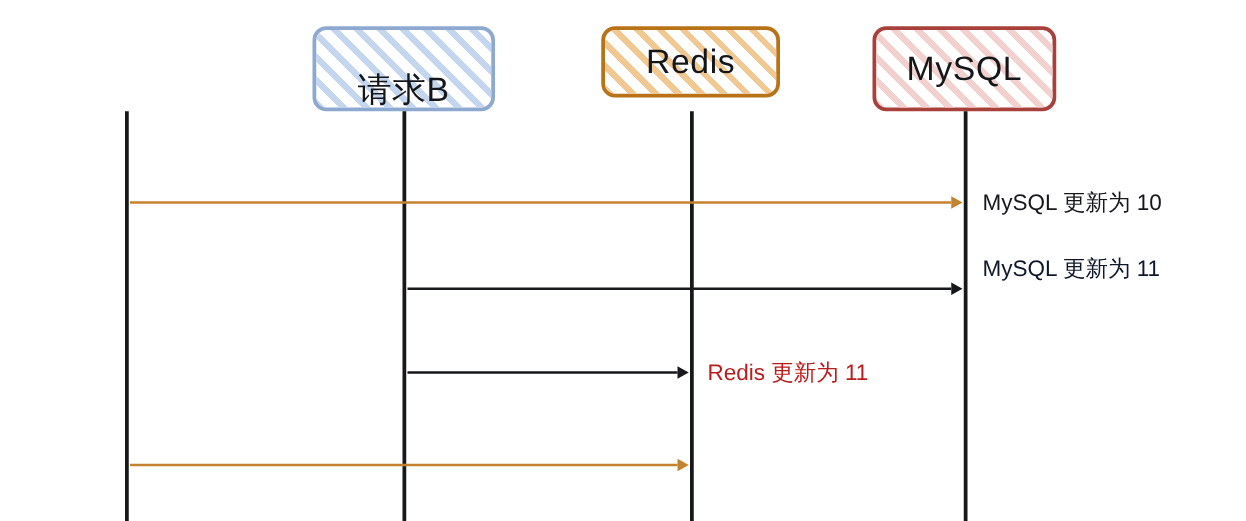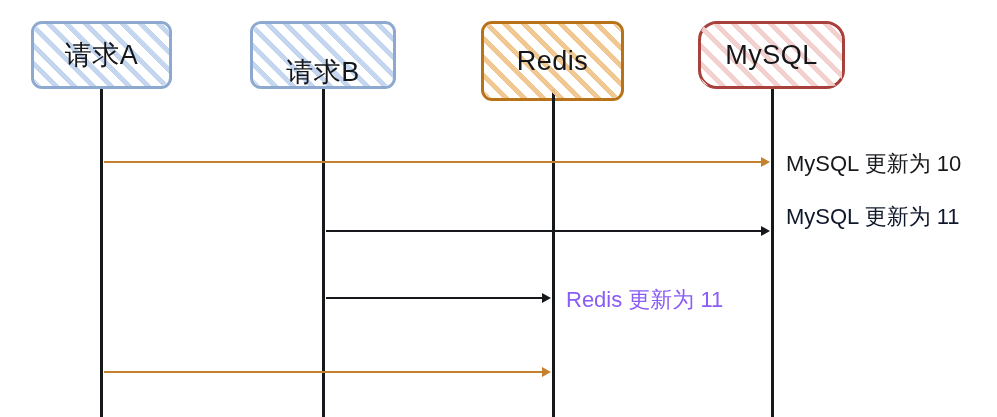--- a/index.html
+++ b/index.html
@@ -97,63 +97,59 @@
   }
   .msg-arrowhead {
     position: absolute;
     width: 0;
     height: 0;
     border-top: 5px solid transparent;
     border-bottom: 5px solid transparent;
   }
   .msg-label {
     position: absolute;
-    font-size: 22px;
+    font-size: 18px;
     white-space: nowrap;
     line-height: 1;
   }
 </style>
 </head>
 <body>
 
 <div id="canvas">
 
-  <div class="participant p-blue" style="left:31px; top:21px; width:141px; height:68px;">
-    <span class="hatch"></span>
-    <span class="plabel">请求A</span>
-  </div>
 
   <div class="participant p-blue" style="left:250px; top:21px; width:146px; height:68px;align-items:flex-end;">
     <span class="hatch"></span>
     <span class="plabel">请求B</span>
   </div>
 
-  <div class="participant p-orange" style="left:481px; top:21px; width:143px; height:80px;">
+  <div class="participant p-orange" style="left:481px; top:21px; width:143px; height:57px;">
     <span class="hatch"></span>
     <span class="plabel">Redis</span>
   </div>
 
-  <div class="participant p-red" style="left:698px; top:21px; width:147px; height:68px;border-radius:19px;">
+  <div class="participant p-red" style="left:698px; top:21px; width:147px; height:68px;">
     <span class="hatch"></span>
     <span class="plabel">MySQL</span>
   </div>
 
   <div class="lifeline" style="left:100px; top:89px; height:328px;"></div>
   <div class="lifeline" style="left:322px; top:89px; height:328px;"></div>
   <div class="lifeline" style="left:552px; top:89px; height:328px;"></div>
   <div class="lifeline" style="left:771px; top:89px; height:328px;"></div>
 
   <div class="msg-line" style="left:104px; top:161px; width:657px; background:#c4822f;"></div>
   <div class="msg-arrowhead" style="left:761px; top:157px; border-left:9px solid #c4822f;"></div>
   <div class="msg-label" style="left:786px; top:153px; color:#16181b;">MySQL 更新为 10</div>
 
   <div class="msg-line" style="left:326px; top:230px; width:435px; background:#16181b;"></div>
   <div class="msg-arrowhead" style="left:761px; top:226px; border-left:9px solid #16181b;"></div>
   <div class="msg-label" style="left:786px; top:206px; color:#0f172a;">MySQL 更新为 11</div>
 
   <div class="msg-line" style="left:326px; top:297px; width:216px; background:#16181b;"></div>
   <div class="msg-arrowhead" style="left:542px; top:293px; border-left:9px solid #16181b;"></div>
-  <div class="msg-label" style="left:566px; top:289px; color:#8b5cf6;">Redis 更新为 11</div>
+  <div class="msg-label" style="left:566px; top:289px; color:#b91c1c;">Redis 更新为 11</div>
 
   <div class="msg-line" style="left:104px; top:371px; width:438px; background:#c4822f;"></div>
   <div class="msg-arrowhead" style="left:542px; top:367px; border-left:9px solid #c4822f;"></div>
 
 </div>
 
 </body></html>

